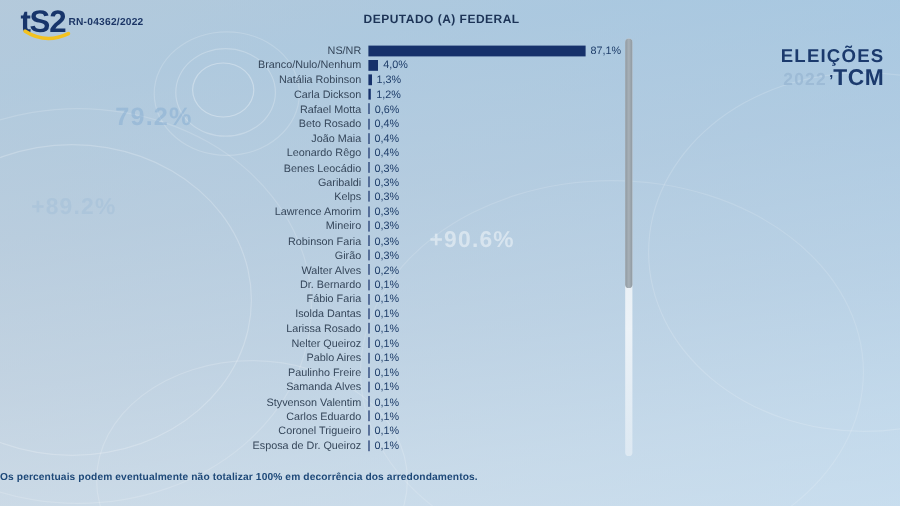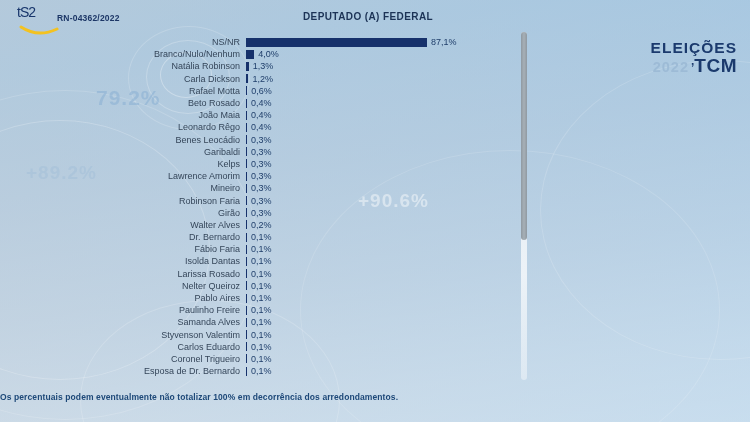--- a/index.html
+++ b/index.html
@@ -21,36 +21,36 @@
   .r6{ left:300px; top:150px; width:420px; height:320px; border-color:rgba(255,255,255,.14);}
   .r7{ left:540px; top:60px;  width:360px; height:300px; border-color:rgba(255,255,255,.16);}
   .r8{ left:80px;  top:300px; width:260px; height:200px; border-color:rgba(255,255,255,.18);}
   .wm{ position:absolute; font-weight:800; letter-spacing:1px; pointer-events:none; }
   .wm1{ left:96px;  top:86px;  font-size:21px; color:rgba(124,166,207,.42); }
   .wm2{ left:26px;  top:162px; font-size:19px; color:rgba(150,183,212,.30); }
   .wm3{ left:358px; top:190px; font-size:19px; color:rgba(255,255,255,.45); }
 
   
   .logo{ position:absolute; left:17px; top:5px; }
-  .logo-text{ font-size:14px; font-weight:400; letter-spacing:-1px; color:#17356b; line-height:1;text-align:center; }
+  .logo-text{ font-size:26px; font-weight:700; letter-spacing:-1px; color:#17356b; line-height:1;text-align:center; }
   .logo-swoosh{ position:absolute; left:2px; top:18px; }
   .reg{ position:absolute; left:57px; top:13px; font-size:8.5px; font-weight:700; color:#1c3666; letter-spacing:.2px; }
   .title{ position:absolute; left:0; top:11px; width:736px; text-align:center;
           font-size:10px; font-weight:700; color:#1c3356; letter-spacing:.4px; }
   .brand{ position:absolute; right:13px; top:7px; text-align:right; line-height:1.05;margin-top:33px; }
   .brand-line1{ font-size:15.5px; font-weight:800; color:#1b3a6d; letter-spacing:1px; }
   .brand-line2{ display:flex; justify-content:flex-end; align-items:baseline; }
   .brand-year{ font-size:14.5px; font-weight:700; color:#9dbbd6; letter-spacing:1px; }
   .brand-tick{ font-size:12px; font-weight:800; color:#1b3a6d; margin-left:2px; }
   .brand-org{ font-size:19px; font-weight:800; color:#1b3a6d; letter-spacing:.5px; }
 
   
   .chart{ position:absolute; left:0; top:36px; width:520px; }
   .row{ height:12.2px; display:flex; align-items:center; }
-  .lbl{ width:246px; flex:none; text-align:right; padding-right:6px;
+  .lbl{ width:307px; flex:none; text-align:right; padding-right:6px;
         font-size:9px; color:#35465a; white-space:nowrap; }
   .barwrap{ display:flex; align-items:center; height:100%; }
   .bar{ height:9px; background:#16316b; flex:none; }
   .val{ margin-left:4px; font-size:9px; color:#1f3e6a; white-space:nowrap; }
 
   
   .sb-track{ position:absolute; left:521px; top:32px; width:6px; height:348px;
              background:linear-gradient(180deg, rgba(233,238,242,.9) 0%, rgba(248,250,252,.8) 70%, rgba(255,255,255,.4) 100%);
              border-radius:3px; }
   .sb-thumb{ position:absolute; left:521px; top:32px; width:6px; height:208px;
@@ -308,21 +308,21 @@
 
     <div class="row">
       <div class="lbl">Coronel Trigueiro</div>
       <div class="barwrap">
         <div class="bar" style="width: 1px;"></div>
         <span class="val">0,1%</span>
       </div>
     </div>
 
     <div class="row">
-      <div class="lbl">Esposa de Dr. Bernardo</div>
+      <div class="lbl">Esposa de Dr. Queiroz</div>
       <div class="barwrap">
         <div class="bar" style="width: 1px;"></div>
         <span class="val">0,1%</span>
       </div>
     </div>
   </div>
 
   <div class="sb-track"></div>
   <div class="sb-thumb"></div>
 

